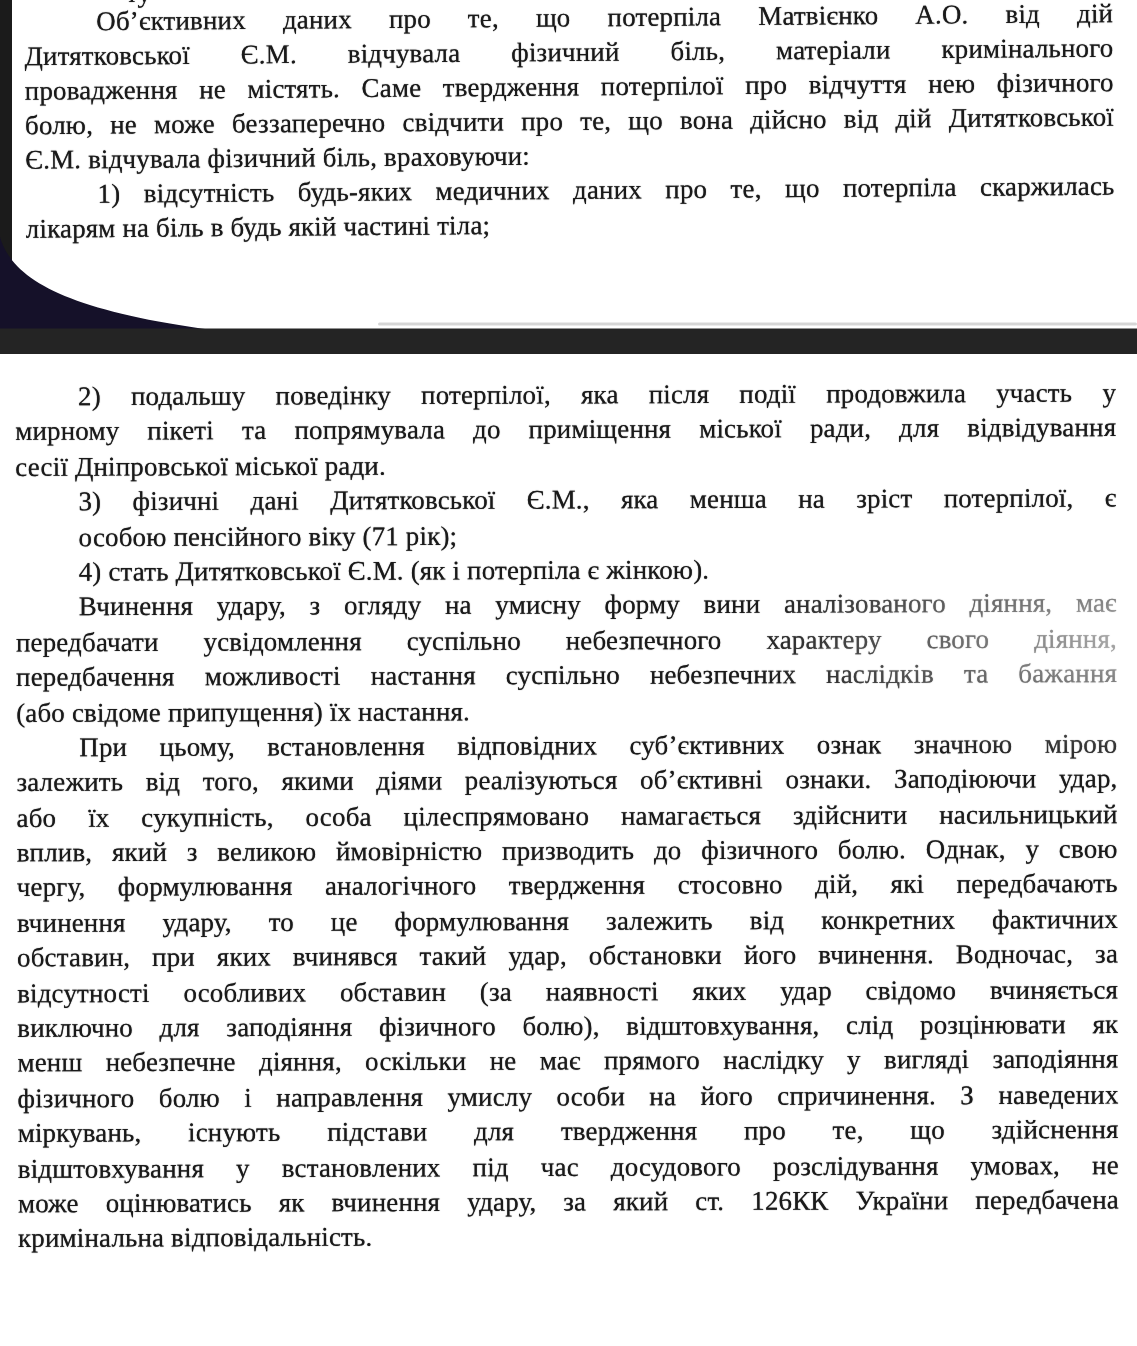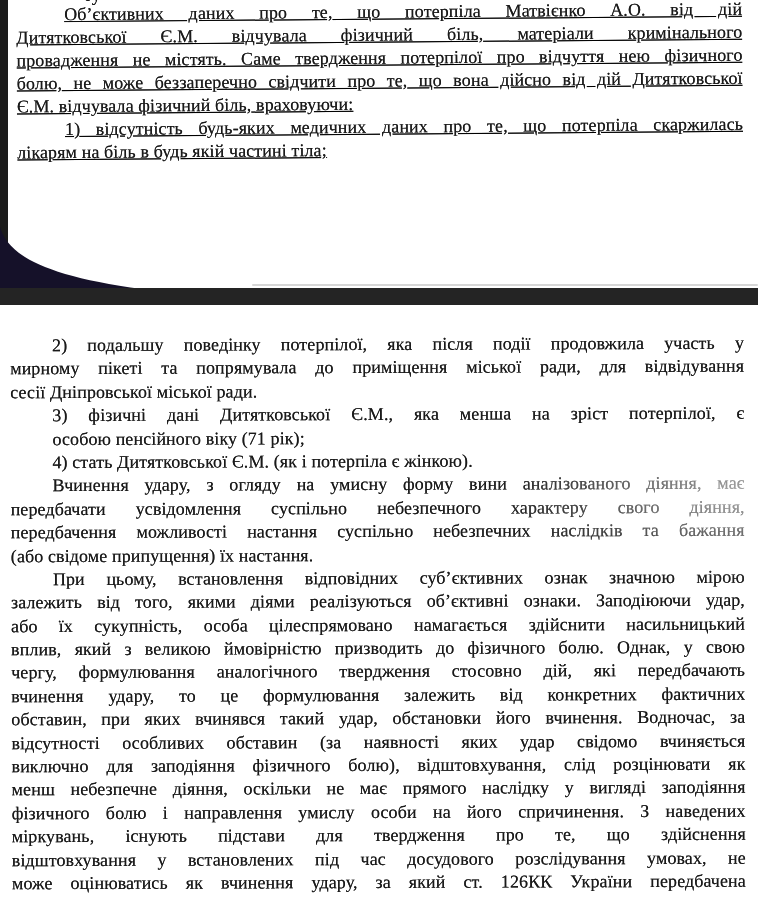--- a/index.html
+++ b/index.html
@@ -3,21 +3,21 @@
 <meta charset="utf-8">
 <style>
   html, body { margin: 0; padding: 0; background: #ffffff; }
   body {
     width: 758px; height: 897px; overflow: hidden; position: relative;
     font-family: "Liberation Serif", "DejaVu Serif", serif;
   }
   .page { width: 758px; height: 897px; position: relative; background: #fff; }
 
   
-  .scan1 { position: relative; width: 758px; height: 305px; background: #fff; overflow: hidden; text-decoration: underline; }
+  .scan1 { position: relative; width: 758px; height: 236px; background: #fff; overflow: hidden; }
   .edge-strip {
     position: absolute; left: 0; top: 0; width: 8px; height: 264px;
     background: var(--strip, #1b1b1b);
   }
   .curl { position: absolute; left: 0; bottom: 16px; color: var(--curl, #151129); }
   .bar {
     position: absolute; left: 0; right: 0; bottom: 0; height: 17px;
     background: var(--bar, #242424);
   }
   .edge-line {
@@ -41,21 +41,21 @@
     transform: rotate(-0.45deg); transform-origin: 80px 0;
   }
   .text2 { line-height: 23.4px; transform: rotate(-0.2deg); transform-origin: 50% 0; }
   .line { height: 23px; overflow: hidden; text-align: left; }
   .text2 .line { height: 23.4px; }
   .line.j { text-align: justify; text-align-last: justify; }
   .text1 .line.ind { padding-left: 48px; }
   .text2 .line.ind { padding-left: 42px; }
 
   
-  .scan2 { position: relative; width: 758px; padding: 28px 14px 0 10px; box-sizing: border-box; }
+  .scan2 { position: relative; width: 758px; padding: 16px 14px 0 10px; box-sizing: border-box; }
   .fade {
     position: absolute; top: 130px; right: 0; width: 270px; height: 150px;
     background: radial-gradient(ellipse at 100% 40%, rgba(255,255,255,0.65), rgba(255,255,255,0) 70%);
     pointer-events: none;
   }
 </style>
 </head>
 <body>
 
 <div class="page">

